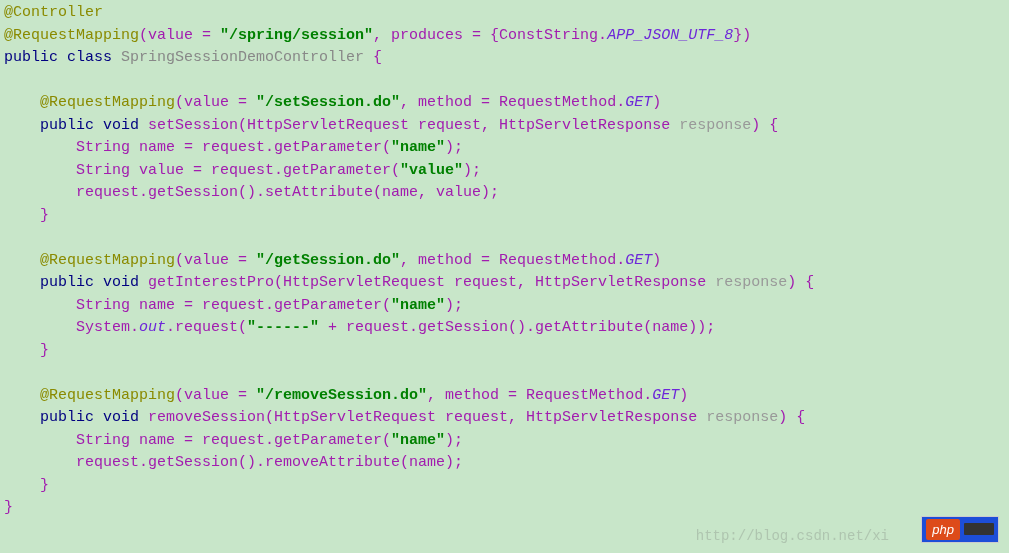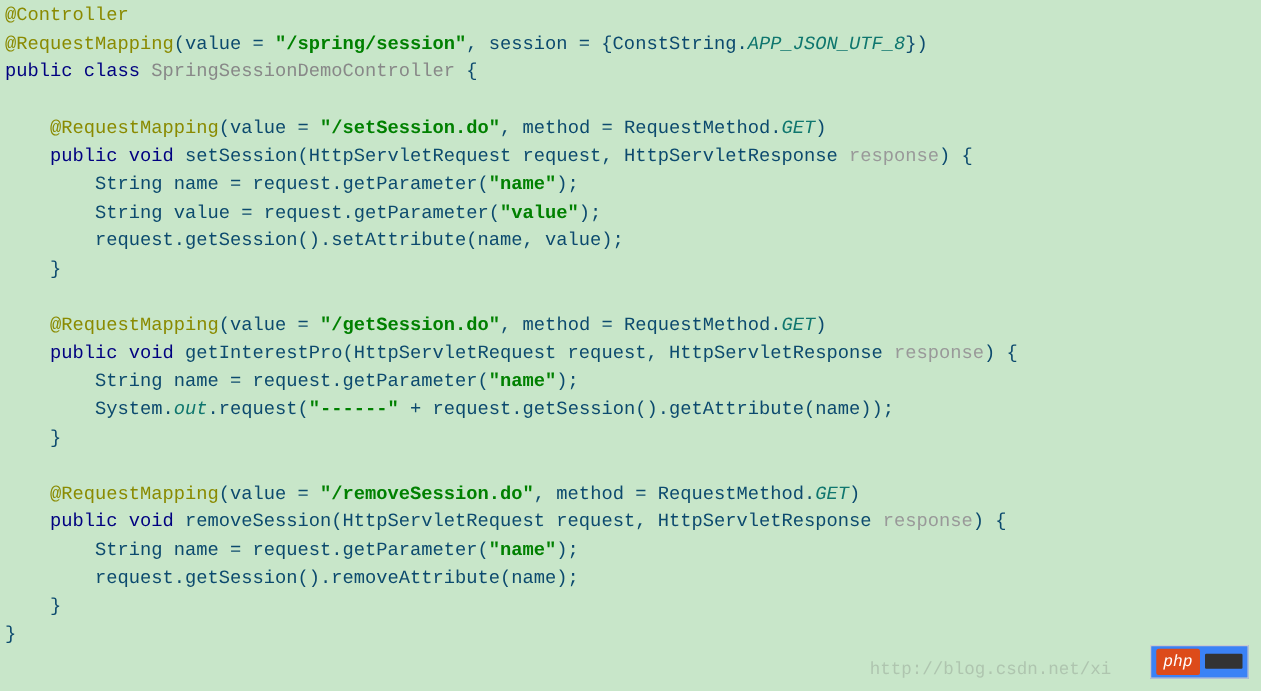--- a/index.html
+++ b/index.html
@@ -17,42 +17,42 @@
   pre {
     margin: 0;
     padding: 2px 4px;
     white-space: pre;
     font-family: inherit;
   }
   .ann     { color: #8a8a00; }       
   .kw      { color: #000080; font-weight: normal; } 
   .cls     { color: #888888; }       
   .str     { color: #008000; font-weight: bold; } 
-  .plain   { color: #0c4a6e; }       
-  .static  { color: #0f766e; font-style: italic; text-align: center; } 
+  .plain   { color: #a21caf; }       
+  .static  { color: #6d28d9; font-style: italic; text-align: center; } 
   .param   { color: #999999; margin-top: 28px; }       
   .watermark {
     position: absolute;
     bottom: 6px;
     right: 120px;
     color: rgba(100,100,100,0.25);
     font-family: Liberation Mono, monospace;
     font-size: 14px;
     pointer-events: none;
   }
   .badge {
     position: absolute;
     bottom: 10px;
     right: 10px;
-    background: #3b82f6;
+    background: #1d4ed8;
     border: 1px solid #ccc;
     padding: 2px 4px;
     display: flex;
     align-items: center;
-    font-family: Liberation Mono, monospace;
+    font-family: Liberation Sans, sans-serif;
   }
   .badge .p {
     background: #dd4b1a;
     color: #fff;
     font-style: italic;
     padding: 1px 6px;
     font-size: 13px;
     border-radius: 2px;
   }
   .badge .rest {
@@ -61,21 +61,21 @@
     height: 12px;
     background: #333;
     margin-left: 4px;
     border-radius: 1px;
   }
 </style>
 </head>
 <body>
 
 <pre><span class="ann">@Controller</span>
-<span class="ann">@RequestMapping</span><span class="plain">(value = </span><span class="str">"/spring/session"</span><span class="plain">, session = {ConstString.</span><span class="static">APP_JSON_UTF_8</span><span class="plain">})</span>
+<span class="ann">@RequestMapping</span><span class="plain">(value = </span><span class="str">"/spring/session"</span><span class="plain">, produces = {ConstString.</span><span class="static">APP_JSON_UTF_8</span><span class="plain">})</span>
 <span class="kw">public class </span><span class="cls">SpringSessionDemoController</span><span class="plain"> {</span>
 
 <span>    </span><span class="ann">@RequestMapping</span><span class="plain">(value = </span><span class="str">"/setSession.do"</span><span class="plain">, method = RequestMethod.</span><span class="static">GET</span><span class="plain">)</span>
 <span>    </span><span class="kw">public void </span><span class="plain">setSession(HttpServletRequest request, HttpServletResponse </span><span class="param">response</span><span class="plain">) {</span>
 <span>        </span><span class="plain">String name = request.getParameter(</span><span class="str">"name"</span><span class="plain">);</span>
 <span>        </span><span class="plain">String value = request.getParameter(</span><span class="str">"value"</span><span class="plain">);</span>
 <span>        </span><span class="plain">request.getSession().setAttribute(name, value);</span>
 <span>    </span><span class="plain">}</span>
 
 <span>    </span><span class="ann">@RequestMapping</span><span class="plain">(value = </span><span class="str">"/getSession.do"</span><span class="plain">, method = RequestMethod.</span><span class="static">GET</span><span class="plain">)</span>

